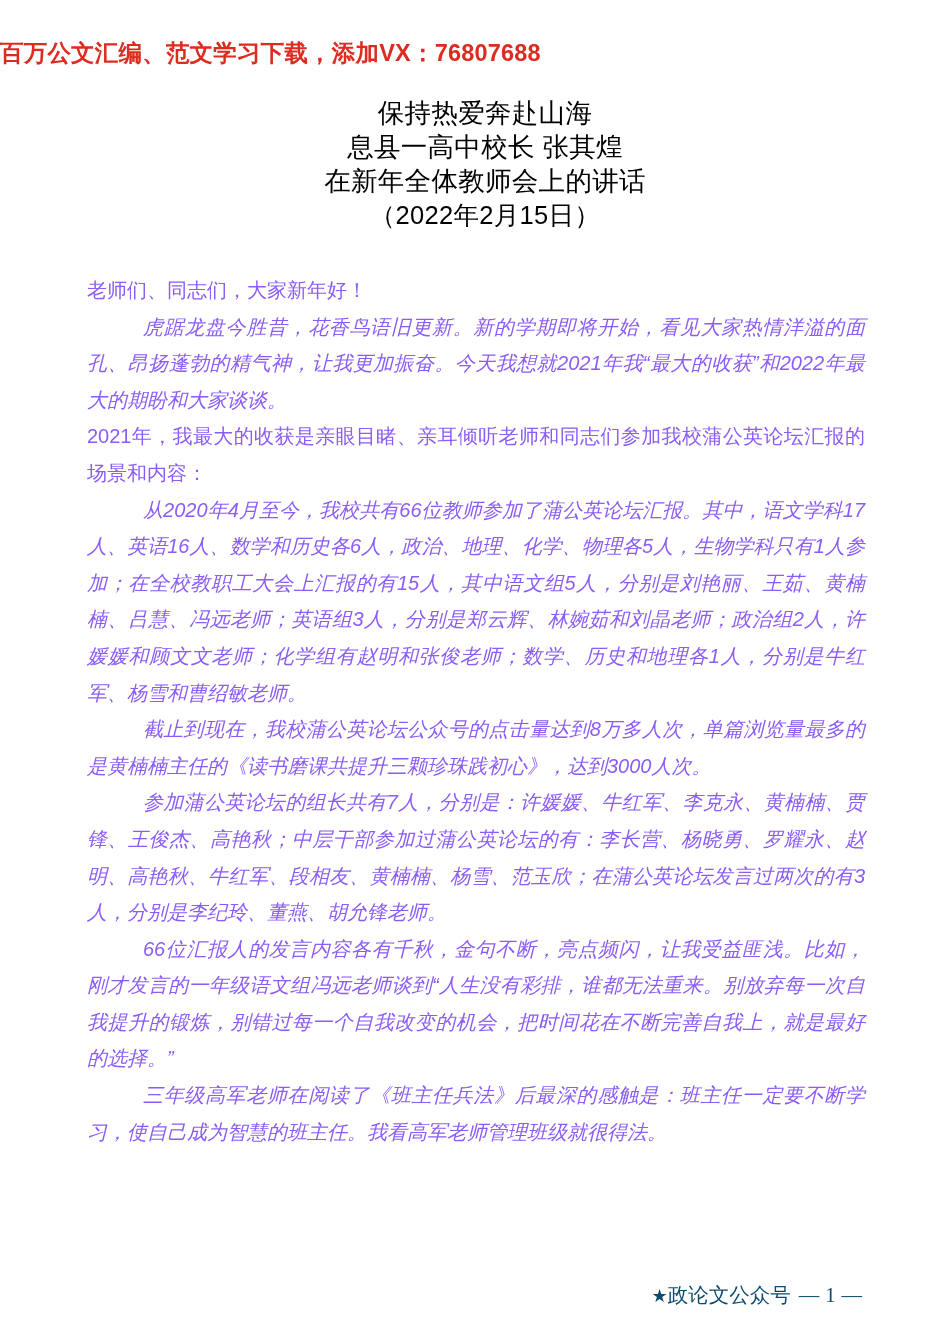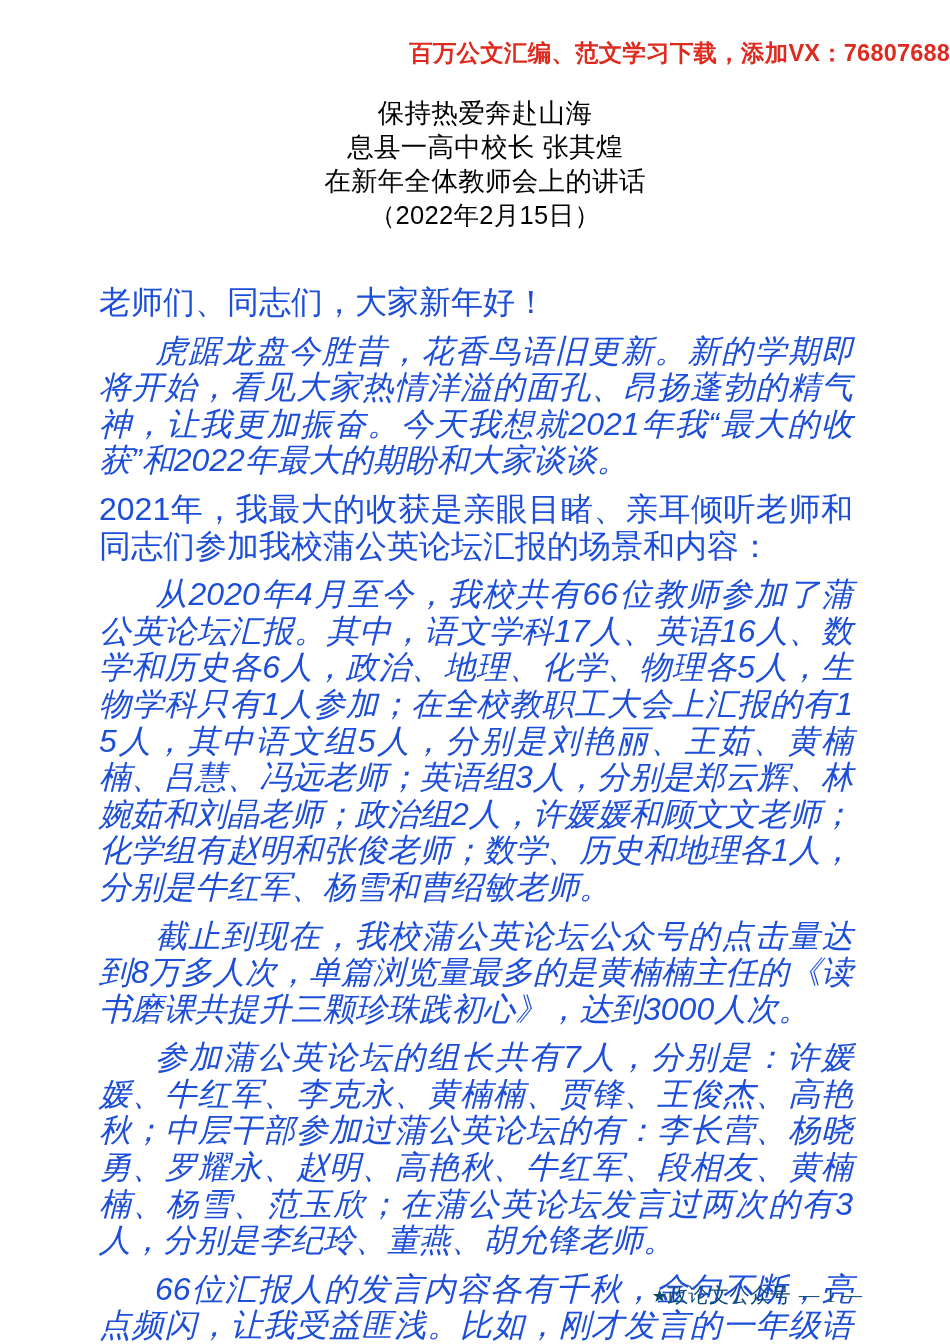--- a/index.html
+++ b/index.html
@@ -23,21 +23,21 @@
     height: 1344px;
     background: #ffffff;
   }
 
   
   .promo-banner {
     position: absolute;
     left: 0;
     top: 38px;
     width: 950px;
-    text-align: right;
+    text-align: left;
   }
   .promo-text {
     display: inline-block;
     font-size: 23.5px;
     line-height: 30px;
     font-weight: bold;
     color: #de2b1f;
     letter-spacing: 0.2px;
     white-space: nowrap;
   }
@@ -63,27 +63,27 @@
   }
 
   
   .body-text {
     position: absolute;
     left: 87px;
     top: 272px;
     width: 778px;
   }
   .para {
-    font-size: 32px;
+    font-size: 20px;
     line-height: 36.6px;
-    color: #1d4ed8;
+    color: #8b5cf6;
     text-align: justify;
     text-justify: inter-ideograph;
     text-align-last: left;
-    margin: 12px;
+    margin: 0;
     letter-spacing: 0px;
     word-break: break-all;
   }
   .para.indent {
     text-indent: 56px;
     font-style: italic;
   }
   .para.no-indent {
     text-indent: 0;
   }

